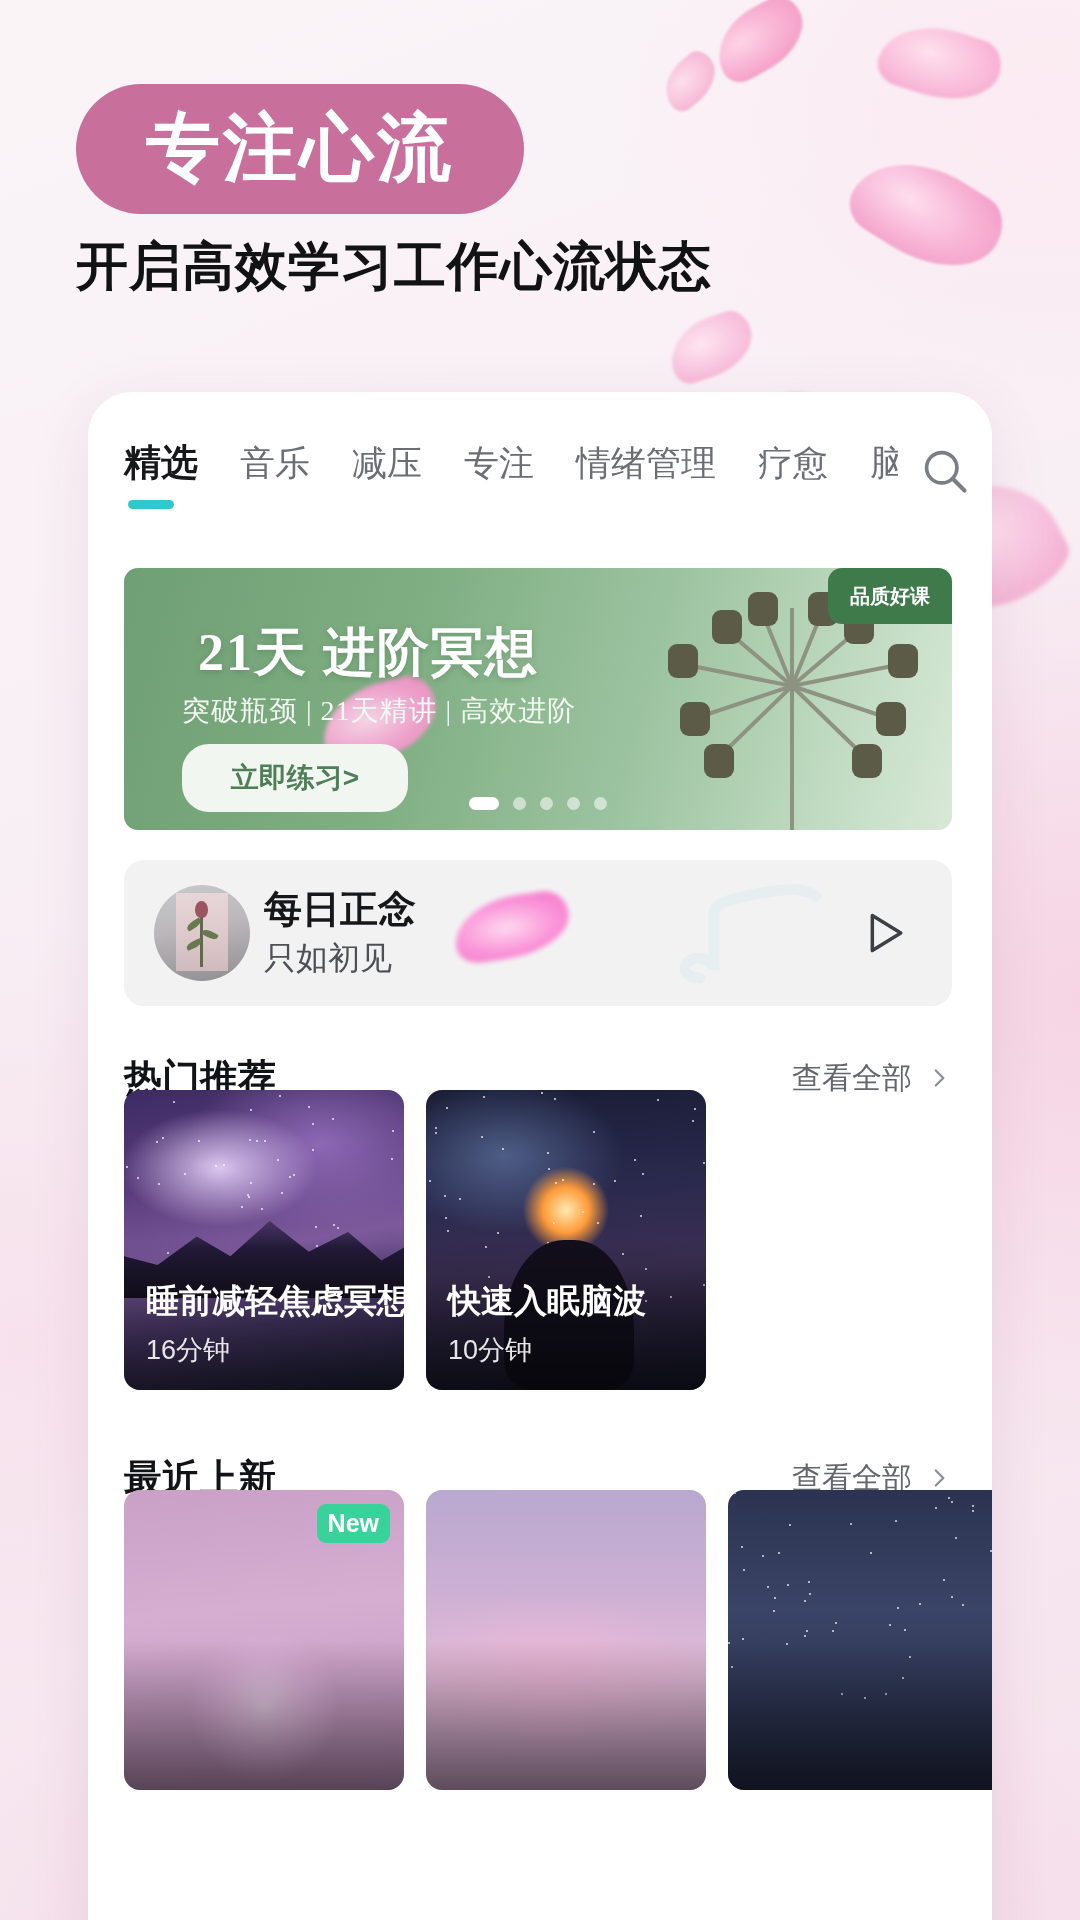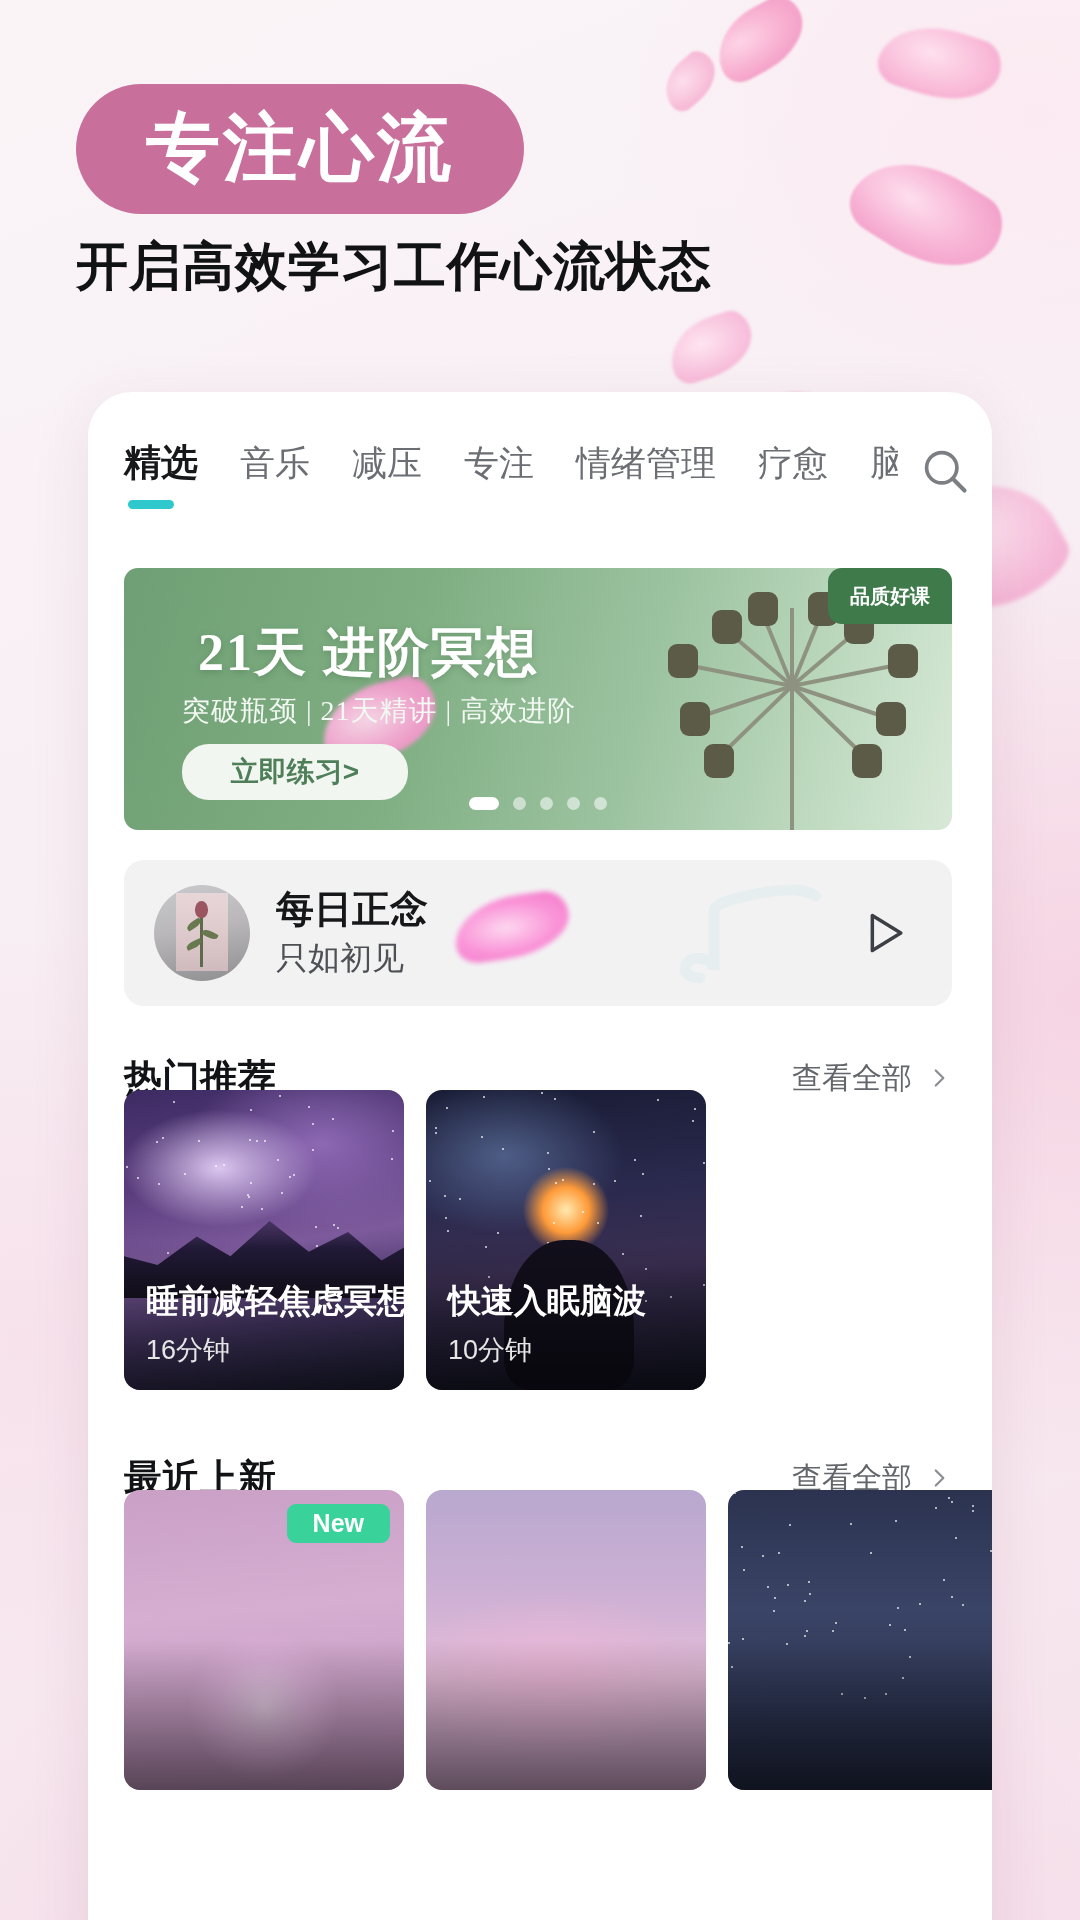--- a/index.html
+++ b/index.html
@@ -80,21 +80,21 @@
     position:absolute;left:58px;top:50px;color:#fff;font-size:52px;font-weight:700;
     font-family:"Liberation Serif","DejaVu Serif",serif;letter-spacing:2px;
     text-shadow:0 2px 6px rgba(40,80,45,0.25);
     margin-left:16px;
   }
   #banner-sub{
     position:absolute;left:58px;top:124px;color:#f2f8f2;font-size:28px;letter-spacing:1px;
     font-family:"Liberation Serif","DejaVu Serif",serif;
   }
   #banner-cta{
-    position:absolute;left:58px;top:176px;width:226px;height:56px;border-radius:27px;
+    position:absolute;left:58px;top:176px;width:226px;height:68px;border-radius:27px;
     background:#f2f6f1;display:flex;align-items:center;justify-content:center;
     color:#4e7f58;font-size:28px;font-weight:600;
   }
   #banner-dots{position:absolute;left:0;right:0;bottom:20px;display:flex;justify-content:center;gap:14px;}
   .bdot{width:13px;height:13px;border-radius:7px;background:rgba(255,255,255,0.55);}
   .bdot.on{width:30px;background:#ffffff;}
   
   #daily-card{
     position:absolute;left:36px;top:468px;width:828px;height:146px;border-radius:20px;
     background:#f2f2f3;display:flex;align-items:center;overflow:hidden;
@@ -109,21 +109,21 @@
     background:linear-gradient(180deg,#e7d6d8 0%,#ddc9cc 55%,#cfbabe 100%);
   }
   #daily-thumb .stem{
     position:absolute;left:46px;top:18px;width:3px;height:64px;background:#5e6b4b;
   }
   #daily-thumb .bud{
     position:absolute;left:41px;top:16px;width:13px;height:17px;border-radius:50% 50% 45% 45%;
     background:#9a5560;
   }
   #daily-thumb .lf{position:absolute;width:16px;height:7px;border-radius:60% 10% 60% 10%;background:#69794f;}
-  #daily-text{margin-left:26px;}
+  #daily-text{margin-left:14px;}
   #daily-title{font-size:38px;font-weight:700;color:#161719;line-height:46px;}
   #daily-sub{font-size:32px;color:#4d5055;line-height:44px;margin-top:4px;}
   #daily-play{margin-left:auto;margin-right:40px;display:flex;align-items:center;}
   
   .section-head{position:absolute;left:36px;width:828px;height:56px;display:flex;align-items:center;}
   .sh-title{position:relative;font-size:38px;font-weight:700;color:#121316;}
   .sh-title .hl{
     position:absolute;left:-2px;bottom:-4px;width:88px;height:11px;border-radius:5px;background:#8fe4e4;
     z-index:-1;
   }
@@ -133,21 +133,21 @@
   .media-card{
     width:280px;height:300px;border-radius:16px;overflow:hidden;position:relative;flex:0 0 auto;
   }
   .media-card .shade{
     position:absolute;left:0;right:0;bottom:0;height:150px;
     background:linear-gradient(180deg,rgba(0,0,0,0) 0%,rgba(0,0,0,0.55) 100%);
   }
   .mc-title{position:absolute;left:22px;bottom:66px;color:#fff;font-size:33px;font-weight:700;white-space:nowrap;}
   .mc-meta{position:absolute;left:22px;bottom:22px;color:#e6e6e6;font-size:27px;}
   .new-badge{
-    position:absolute;right:14px;top:14px;padding:5px 26px;border-radius:9px;
+    position:absolute;right:14px;top:14px;padding:5px 11px;border-radius:9px;
     background:#39d29a;color:#fff;font-size:25px;font-weight:700;
   }
   
   .art-galaxy1{background:
       radial-gradient(ellipse 150px 90px at 34% 26%, rgba(225,205,245,0.95) 0%, rgba(150,110,190,0) 65%),
       radial-gradient(ellipse 190px 120px at 70% 18%, rgba(160,120,200,0.75) 0%, rgba(90,60,140,0) 70%),
       linear-gradient(170deg,#3d2b63 0%,#5b3d7e 30%,#7d5a9c 52%,#4a3a6b 74%,#1d2035 100%);}
   .art-galaxy2{background:
       radial-gradient(circle 60px at 50% 40%, #ffe9b0 0%, #ff9b3a 38%, rgba(200,80,20,0) 72%),
       radial-gradient(ellipse 170px 110px at 28% 22%, rgba(120,150,200,0.5) 0%, rgba(40,50,90,0) 70%),

